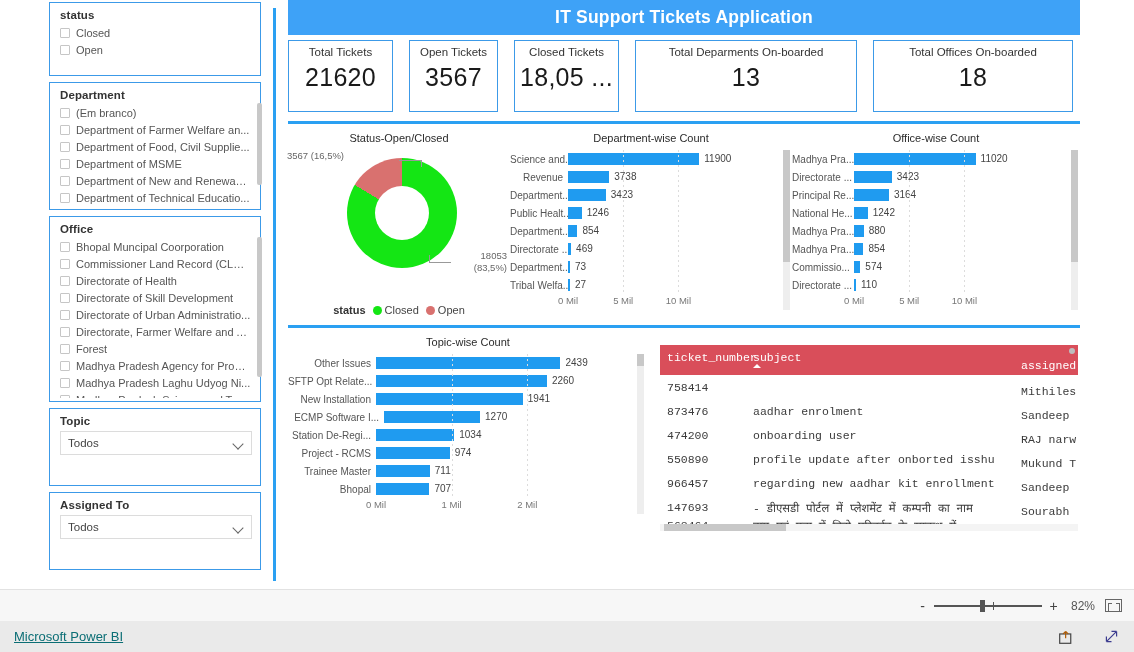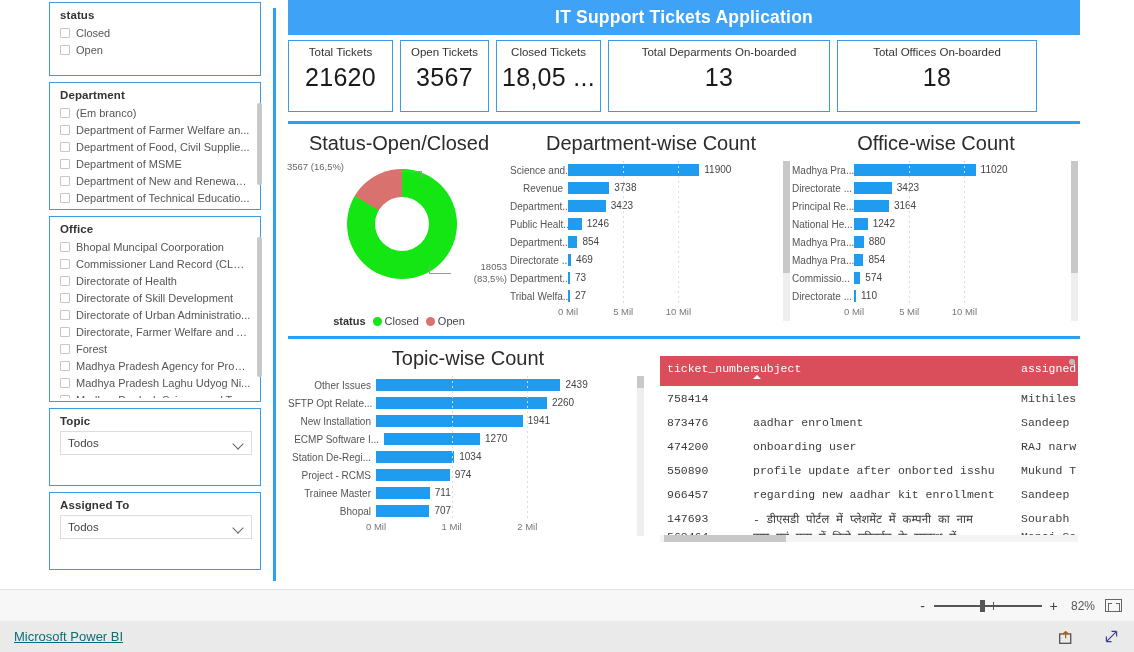--- a/index.html
+++ b/index.html
@@ -55,33 +55,33 @@
   .vdiv { position:absolute; left:273px; top:8px; width:3px; height:573px; background:#2aa0f2; }
 
   
   .main { position:absolute; left:288px; top:0px; width:792px; }
 
   .titlebar {
     height:35px; background:#3ea2f7; color:#fff; display:flex; align-items:center;
     justify-content:center; font-size:17.5px; font-weight:bold; letter-spacing:.2px;
   }
 
-  .kpis { display:flex; gap:7px; margin-top:5px; height:72px; }
+  .kpis { display:flex; gap:16px; margin-top:5px; height:72px; }
   .kpi { border:1.5px solid #3c9ae8; background:#fff; display:flex; flex-direction:column;
          align-items:center; justify-content:flex-start; padding-top:5px; }
   .kpi-label { font-size:11.5px; color:#333; white-space:nowrap; }
   .kpi-value { font-size:25px; color:#1a1a1a; margin-top:5px; letter-spacing:.3px; }
   .kpi.k0{ width:105px; } .kpi.k1{ width:89px; } .kpi.k2{ width:105px; }
   .kpi.k3{ width:222px; } .kpi.k4{ width:200px; }
 
   .hdiv { height:3px; background:#2aa0f2; margin-top:9px; }
 
   .row { display:flex; }
   .panel { position:relative; }
-  .panel-title { text-align:center; font-size:20px; color:#2b2b2b; padding:8px 0 6px; }
+  .panel-title { text-align:center; font-size:11px; color:#2b2b2b; padding:8px 0 6px; }
 
   
   .donut-wrap { position:relative; width:200px; height:150px; margin:0 auto; }
   .donut {
     position:absolute; left:48px; top:8px; width:110px; height:110px; border-radius:50%;
   }
   .donut:after{
     content:""; position:absolute; left:50%; top:50%; width:54px; height:54px;
     transform:translate(-50%,-50%); background:#fff; border-radius:50%;
   }
@@ -115,21 +115,21 @@
   
   .tbl { position:relative; width:100%; }
   .thead { display:flex; background:#d94e5a; color:#fff; height:30px; align-items:flex-start;
            padding-top:6px; font-size:11.5px; }
   .th { padding:0 7px; position:relative; }
   .th.sorted .srt{ position:absolute; left:7px; top:13px; width:0;height:0;
       border-left:4px solid transparent;border-right:4px solid transparent;
       border-bottom:4px solid #fff; }
   .tr { display:flex; height:24px; align-items:center; font-size:11.5px; color:#3b3b3b; }
   .td { padding:0 7px; white-space:nowrap; overflow:hidden; }
-  .c0{ width:86px; } .c1{ width:268px; } .c2{ width:62px; }
+  .c0{ width:86px; } .c1{ width:268px; } .c2{ width:62px;margin-top:8px; }
   .tr.clipped { height:12px; overflow:hidden; }
   .hscroll{ position:absolute; left:0; bottom:0; height:7px; width:100%; background:#f4f4f4;}
   .hthumb{ position:absolute; left:4px; bottom:0; height:7px; width:122px; background:#c8c8c8;}
 
   
   .statusbar {
     position:absolute; left:0; top:589px; width:1134px; height:32px;
     background:#f7f7f7; border-top:1px solid #e2e2e2;
     display:flex; align-items:center; justify-content:flex-end; gap:10px; padding-right:12px;
   }

